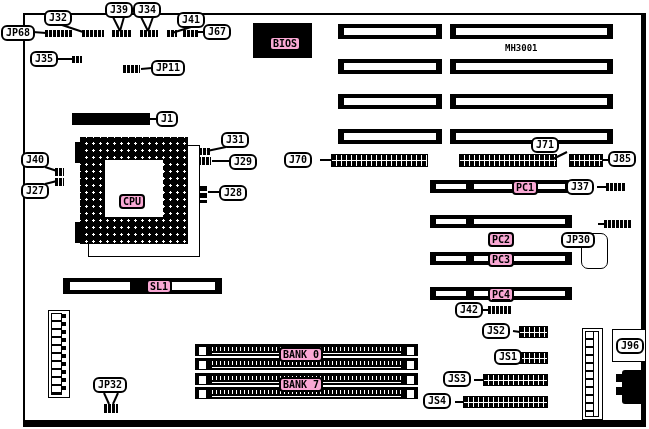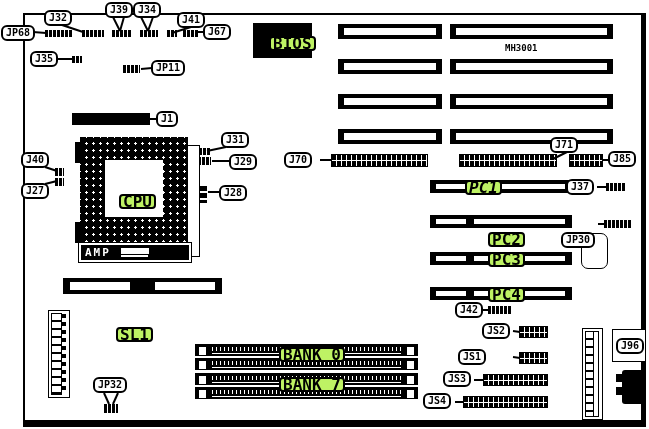--- a/index.html
+++ b/index.html
@@ -15,22 +15,22 @@
   .pci{background:#000;height:13px;}
   .pci i{position:absolute;top:4px;bottom:4px;background:#fff;}
   .pci i.a{left:6px;width:30px;} .pci i.b{left:44px;right:7px;}
   .sl1{background:#000;height:16px;}
   .sl1 i{position:absolute;top:4px;bottom:4px;background:#fff;}
   .sl1 i.a{left:7px;width:60px;} .sl1 i.b{left:92px;right:7px;}
   
   .callout{background:#fff;border:2px solid #000;border-radius:6px;
            font-weight:bold;font-size:10px;line-height:12px;padding:0 3px;
            white-space:nowrap;z-index:40;color:#000;}
-  .clabel{background:#bef264;border:2px solid #000;border-radius:4px;
-          font-weight:bold;font-size:16px;line-height:11px;padding:0 2px;
+  .clabel{background:#f9a8d4;border:2px solid #000;border-radius:4px;
+          font-weight:bold;font-size:10px;line-height:11px;padding:0 2px;
           white-space:nowrap;z-index:30;color:#000;}
   .plain{font-size:9px;color:#000;z-index:30;font-weight:bold;}
   
   .pins{background:#000;background-image:repeating-linear-gradient(90deg,transparent 0 3px,#fff 3px 4px);}
   .vpins{background:#000;background-image:repeating-linear-gradient(180deg,transparent 0 5px,#fff 5px 7px);}
   .gridhdr{background-color:#000;border:1px solid #000;box-sizing:border-box;
      background-image:repeating-linear-gradient(90deg,transparent 0 4px,#fff 4px 5px),linear-gradient(#fff,#fff);
      background-size:100% 100%,100% 1px;background-position:0 0,0 50%;background-repeat:repeat,no-repeat;}
   
   .socket{background:#000;background-image:radial-gradient(circle,#fff 1px,transparent 1.3px);
@@ -100,56 +100,51 @@
   <div class="abs blk" style="left:72px;top:113px;width:78px;height:12px;"></div>
 
   <div class="abs shadow" style="left:88px;top:145px;width:110px;height:110px;"></div>
   <div class="abs blk" style="left:75px;top:142px;width:6px;height:21px;z-index:6;"></div>
   <div class="abs blk" style="left:75px;top:222px;width:6px;height:21px;z-index:6;"></div>
   <div class="abs socket" style="left:80px;top:137px;width:108px;height:107px;">
     <div class="abs wht" style="left:25px;top:23px;width:58px;height:57px;"></div>
   </div>
   <div class="abs clabel" style="left:119px;top:194px;z-index:31;">CPU</div>
 
-  <div class="abs amp" style="left:78px;top:242px;width:112px;height:19px;">
-    <span class="t">AMP</span>
-    <span class="w1"></span>
-    <span class="w2"></span>
-  </div>
 
   <div class="abs gridhdr" style="left:331px;top:154px;width:97px;height:13px;"></div>
   <div class="abs gridhdr" style="left:459px;top:154px;width:98px;height:13px;"></div>
   <div class="abs gridhdr" style="left:569px;top:154px;width:34px;height:13px;"></div>
 
   <div class="abs pci" style="left:430px;top:180px;width:142px;">
       <i class="a"></i>
       <i class="b"></i>
     </div>
-  <div class="abs clabel" style="left:465px;top:180px;font-style:italic;">PC1</div>
+  <div class="abs clabel" style="left:512px;top:180px;">PC1</div>
   <div class="abs pci" style="left:430px;top:215px;width:142px;">
       <i class="a"></i>
       <i class="b"></i>
     </div>
   <div class="abs clabel" style="left:488px;top:215px;margin-top:17px;">PC2</div>
   <div class="abs pci" style="left:430px;top:252px;width:142px;">
       <i class="a"></i>
       <i class="b"></i>
     </div>
   <div class="abs clabel" style="left:488px;top:252px;">PC3</div>
   <div class="abs pci" style="left:430px;top:287px;width:142px;">
       <i class="a"></i>
       <i class="b"></i>
     </div>
   <div class="abs clabel" style="left:488px;top:287px;text-decoration:underline;">PC4</div>
 
   <div class="abs sl1" style="left:63px;top:278px;width:159px;">
       <i class="a"></i>
       <i class="b"></i>
     </div>
-  <div class="abs clabel" style="left:116px;top:279px;margin-top:48px;">SL1</div>
+  <div class="abs clabel" style="left:146px;top:279px;">SL1</div>
 
   <div class="abs simm" style="top:344px;">
       <b class="l"></b>
       <b class="r"></b>
     </div>
   <div class="abs simm" style="top:358px;">
       <b class="l"></b>
       <b class="r"></b>
     </div>
   <div class="abs simm" style="top:373px;">
@@ -243,25 +238,25 @@
   <div class="abs callout" style="left:203px;top:24px;">J67</div>
   <div class="abs callout" style="left:30px;top:51px;">J35</div>
   <div class="abs callout" style="left:151px;top:60px;">JP11</div>
   <div class="abs callout" style="left:156px;top:111px;">J1</div>
   <div class="abs callout" style="left:221px;top:132px;">J31</div>
   <div class="abs callout" style="left:229px;top:154px;">J29</div>
   <div class="abs callout" style="left:219px;top:185px;">J28</div>
   <div class="abs callout" style="left:21px;top:152px;">J40</div>
   <div class="abs callout" style="left:21px;top:183px;">J27</div>
   <div class="abs callout" style="left:284px;top:152px;">J70</div>
-  <div class="abs callout" style="left:550px;top:137px;">J71</div>
+  <div class="abs callout" style="left:531px;top:137px;">J71</div>
   <div class="abs callout" style="left:608px;top:151px;">J85</div>
   <div class="abs callout" style="left:566px;top:179px;">J37</div>
   <div class="abs callout" style="left:561px;top:232px;">JP30</div>
   <div class="abs callout" style="left:455px;top:302px;">J42</div>
   <div class="abs callout" style="left:482px;top:323px;">JS2</div>
-  <div class="abs callout" style="left:458px;top:349px;">JS1</div>
+  <div class="abs callout" style="left:494px;top:349px;">JS1</div>
   <div class="abs callout" style="left:443px;top:371px;">JS3</div>
   <div class="abs callout" style="left:423px;top:393px;">JS4</div>
   <div class="abs callout" style="left:93px;top:377px;">JP32</div>
   <div class="abs callout" style="left:616px;top:338px;z-index:41;">J96</div>
 
 </div>
 
 </body></html>

